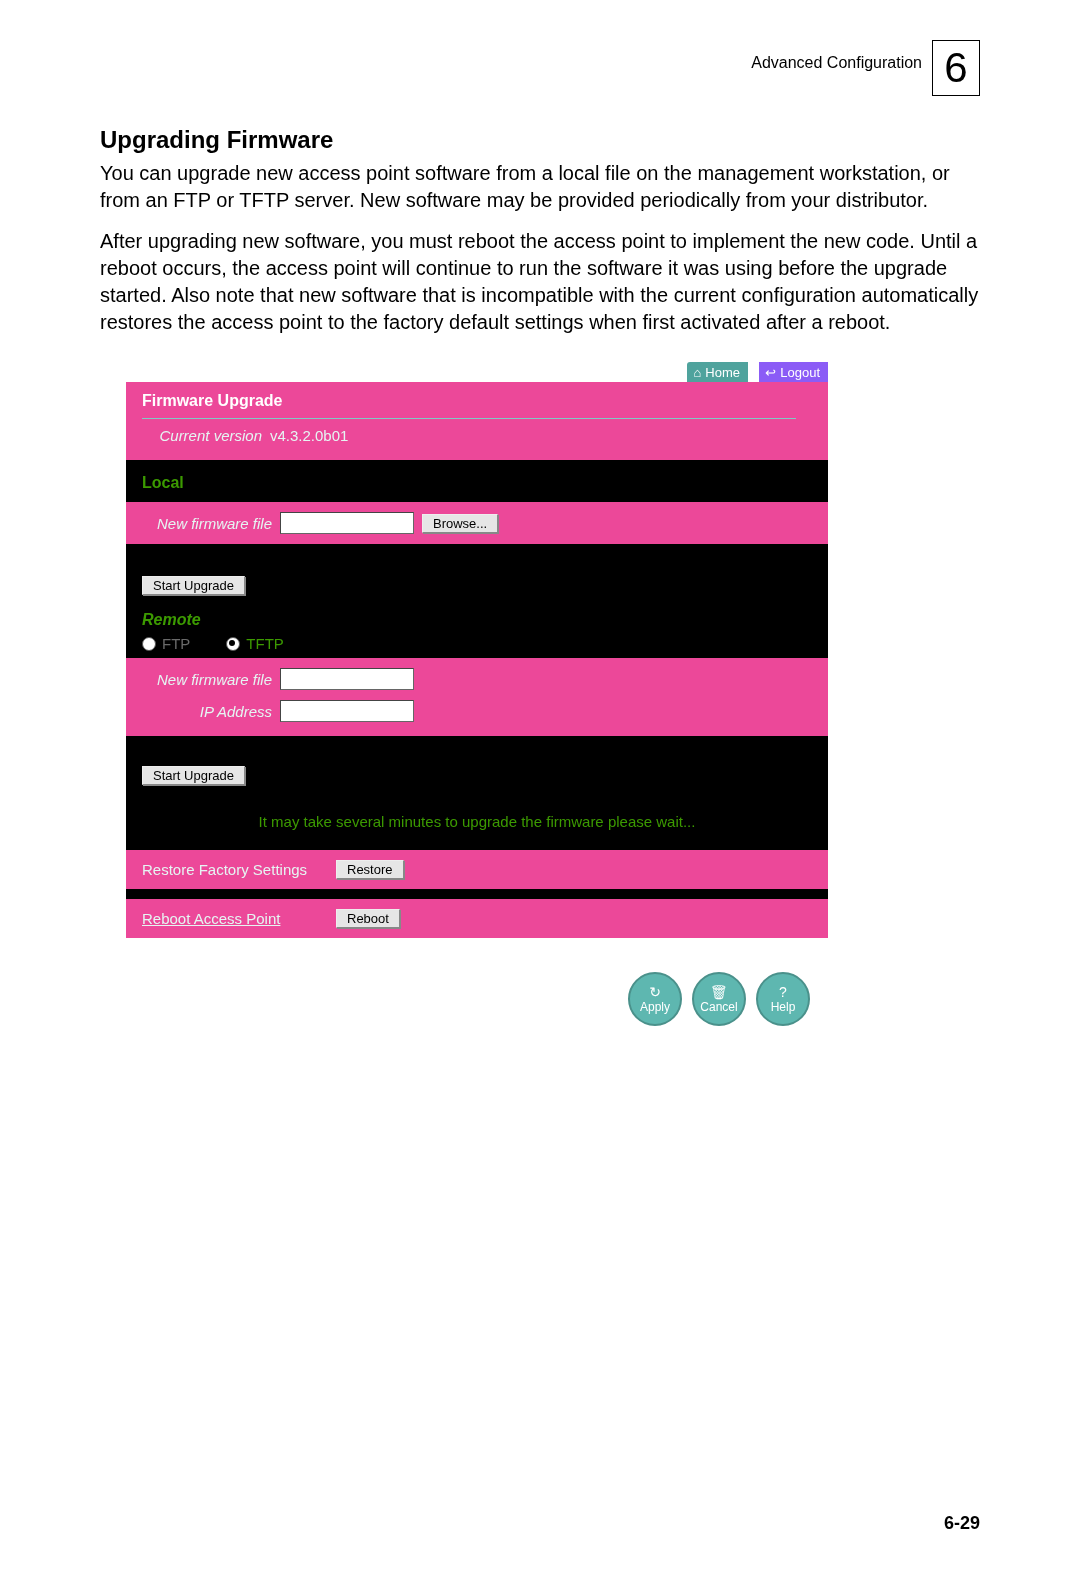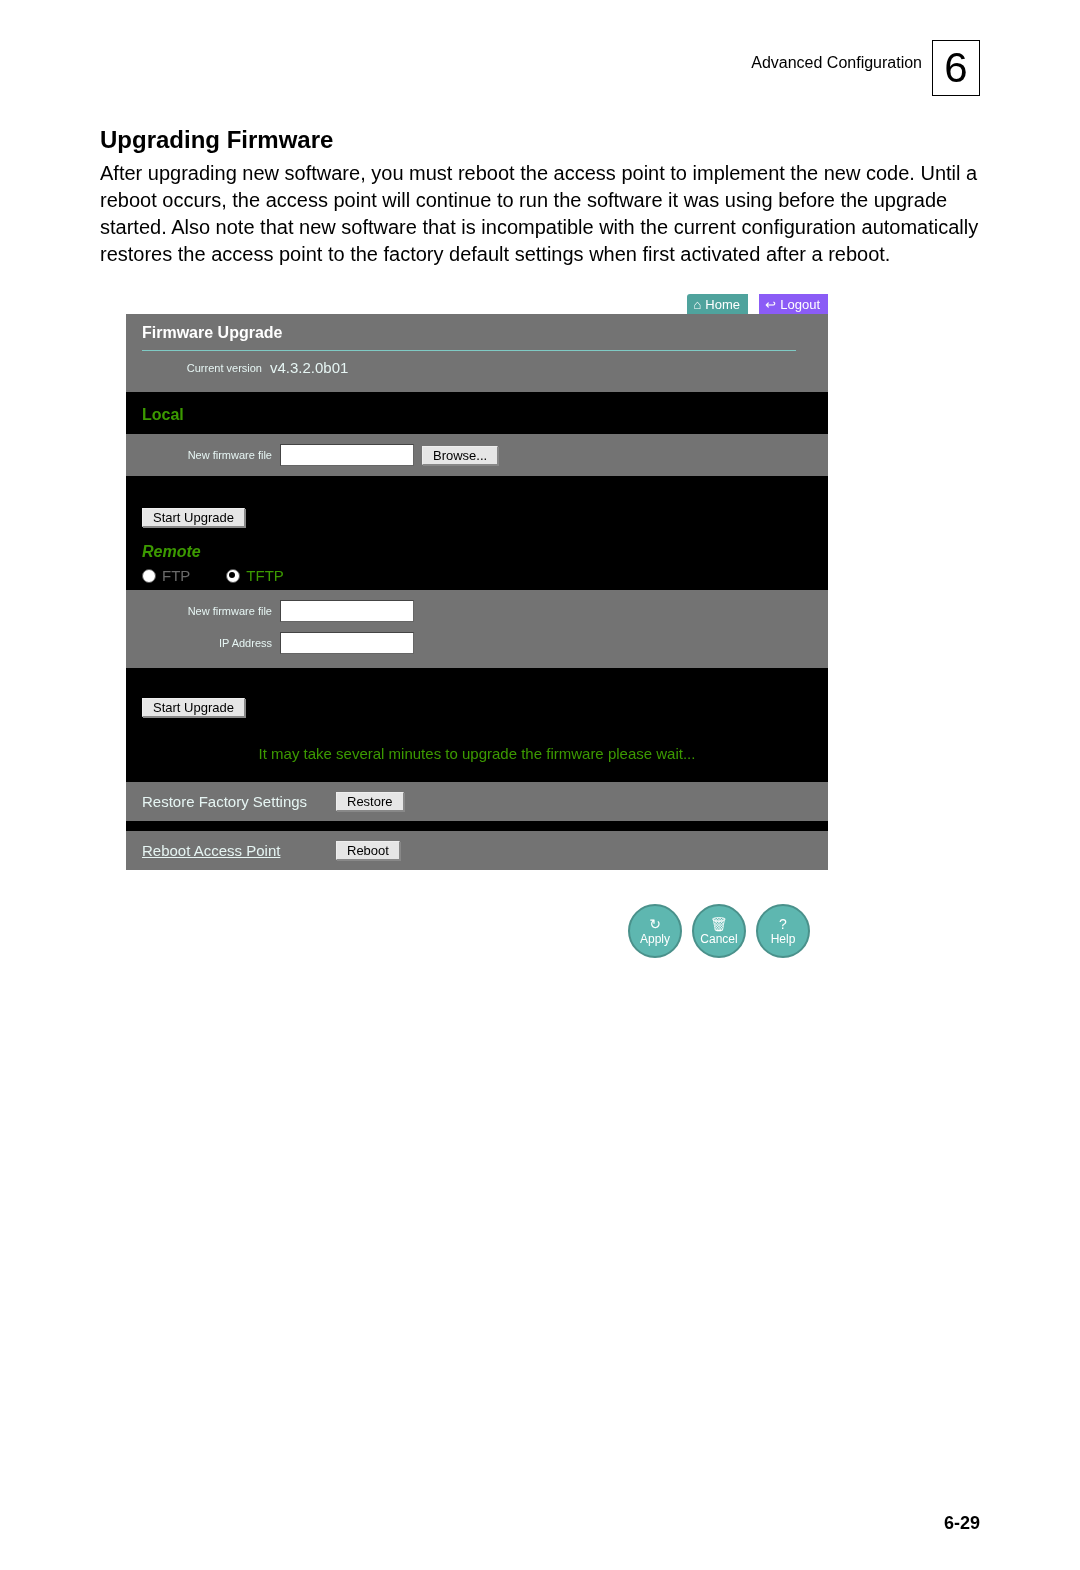--- a/index.html
+++ b/index.html
@@ -73,37 +73,38 @@
     align-items: center;
     gap: 4px;
     padding: 0 8px 0 6px;
   }
   .home-tab { right: 80px; background: #4fa39d; border-top-left-radius: 3px; }
   .logout-tab { right: 0; background: #8b5cf6; }
   .icon-home::before { content: "\2302"; color: #fff; font-size: 13px; }
   .icon-logout::before { content: "\21AA"; color: #fff; font-size: 13px; transform: scaleX(-1); display: inline-block; }
 
   .teal-band {
-    background: #737373;
+    background: #ec4899;
     padding: 10px 32px 16px 16px;
   }
   .panel-title {
     color: #ffffff;
     font-weight: bold;
     font-size: 16px;
     padding: 0 0 8px 0;
     border-bottom: 1px solid #7fcac4;
     margin-bottom: 8px;
   }
   .row { display: flex; align-items: center; gap: 8px; }
   .label-r {
     width: 120px;
     text-align: right;
     color: #e6f5f3;
-    font-size: 11px;
+    font-size: 15px;
+    font-style: italic;
   }
   .val-text { color: #e6f5f3; font-size: 15px; }
   .text-input {
     background: #fff;
     border: 1px solid #666;
     border-top-color: #444; border-left-color:#444;
     height: 18px;
     width: 128px;
     font-size: 13px;
   }
@@ -182,20 +183,21 @@
 <div class="page">
 
   <div class="header-row">
     <div class="header-label">Advanced Configuration</div>
     <div class="chapter-box">
       <span>6</span>
     </div>
   </div>
 
   <h3 class="section-title">Upgrading Firmware</h3>
+  <p class="body">You can upgrade new access point software from a local file on the management workstation, or from an FTP or TFTP server. New software may be provided periodically from your distributor.</p>
   <p class="body">After upgrading new software, you must reboot the access point to implement the new code. Until a reboot occurs, the access point will continue to run the software it was using before the upgrade started. Also note that new software that is incompatible with the current configuration automatically restores the access point to the factory default settings when first activated after a reboot.</p>
 
   <div class="shot">
 
     <div class="topbar">
       <div class="home-tab">
         <span class="icon-home"></span>
         <span>Home</span>
       </div>
       <div class="logout-tab">

